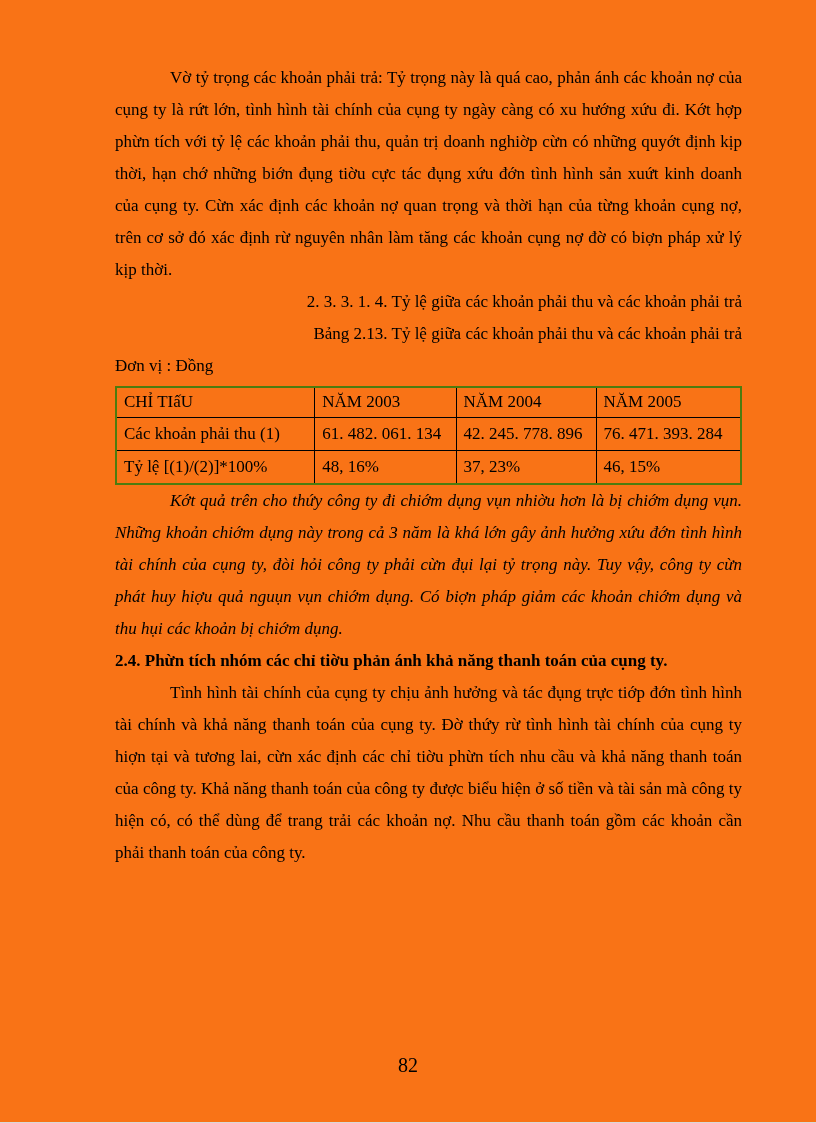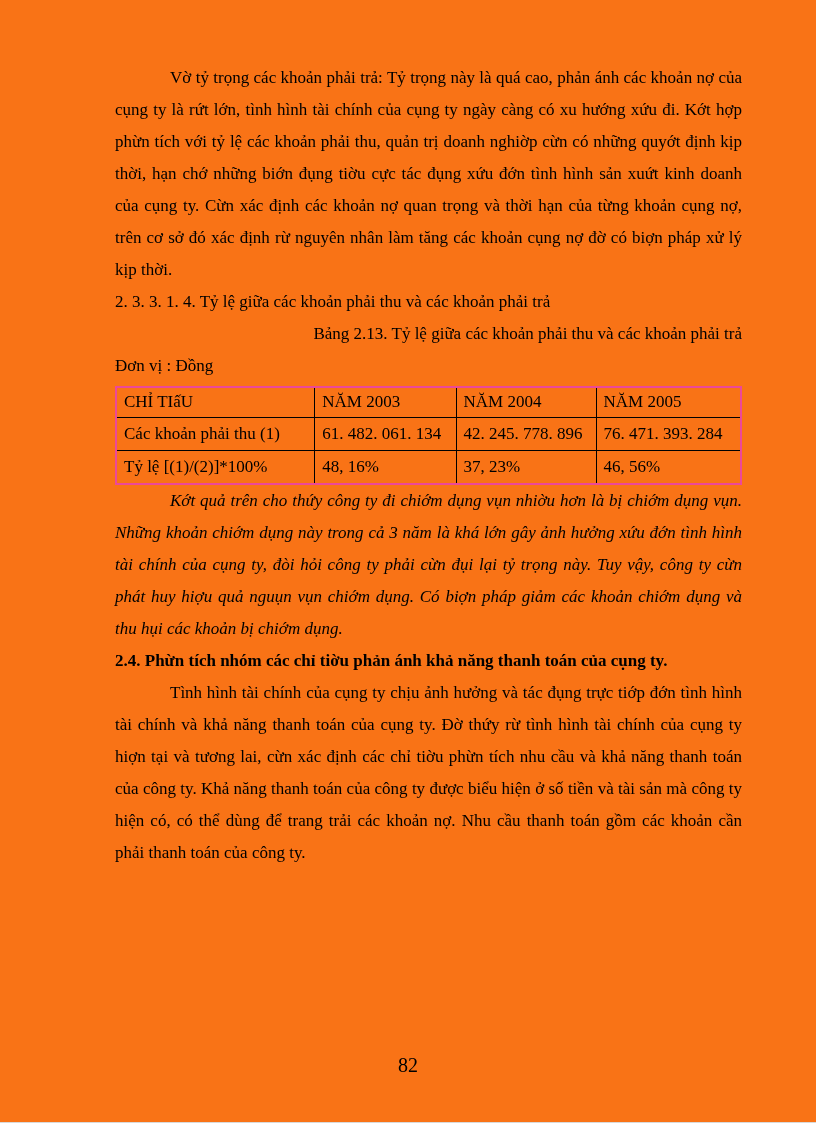--- a/index.html
+++ b/index.html
@@ -28,30 +28,30 @@
     top: 62px;
     width: 627px;
   }
   p.body {
     font-size: 17px;
     line-height: 32px;
     margin: 0;
     text-align: justify;
   }
   p.indent { text-indent: 55px; }
-  p.heading-line { text-align: left; }
+  p.heading-line { text-align: right; }
   p.caption { text-align: right; padding-left: 48px; }
   p.unit { text-align: left; }
   p.bold-heading { font-weight: bold; text-align: justify; }
   .after-table { margin-top: 40px; font-style: italic; }
 
   table.ratio {
     width: 100%;
     border-collapse: collapse;
-    border: 2px solid #ec4899;
+    border: 2px solid #4d7c0f;
     margin-top: 4px;
     font-size: 17px;
     line-height: 30px;
     table-layout: fixed;
   }
   table.ratio th, table.ratio td {
     border: 1px solid #000;
     padding: 1px 7px;
     vertical-align: top;
     font-weight: normal;
@@ -109,21 +109,21 @@
         <tr>
           <td>Các khoản phải thu (1)</td>
           <td class="num">61. 482. 061. 134</td>
           <td class="num">42. 245. 778. 896</td>
           <td class="num">76. 471. 393. 284</td>
         </tr>
         <tr>
           <td>Tỷ lệ [(1)/(2)]*100%</td>
           <td class="num">48, 16%</td>
           <td class="num">37, 23%</td>
-          <td class="num">46, 56%</td>
+          <td class="num">46, 15%</td>
         </tr>
       </tbody>
     </table>
 
     <p class="body indent after-table">Kớt quả trên cho thứy công ty đi chiớm dụng vụn nhiờu hơn là bị chiớm dụng vụn. Những khoản chiớm dụng này trong cả 3 năm là khá lớn gây ảnh hưởng xứu đớn tình hình tài chính của cụng ty, đòi hỏi công ty phải cừn đụi lại tỷ trọng này. Tuy vậy, công ty cừn phát huy hiợu quả nguụn vụn chiớm dụng. Có biợn pháp giảm các khoản chiớm dụng và thu hụi các khoản bị chiớm dụng.</p>
 
     <p class="body bold-heading">2.4. Phừn tích nhóm các chỉ tiờu phản ánh khả năng thanh toán của cụng ty.</p>
 
     <p class="body indent">Tình hình tài chính của cụng ty chịu ảnh hưởng và tác đụng trực tiớp đớn tình hình tài chính và khả năng thanh toán của cụng ty. Đờ thứy rừ tình hình tài chính của cụng ty hiợn tại và tương lai, cừn xác định các chỉ tiờu phừn tích nhu cầu và khả năng thanh toán của công ty. Khả năng thanh toán của công ty được biểu hiện ở số tiền và tài sản mà công ty hiện có, có thể dùng để trang trải các khoản nợ. Nhu cầu thanh toán gồm các khoản cần phải thanh toán của công ty.</p>
 

